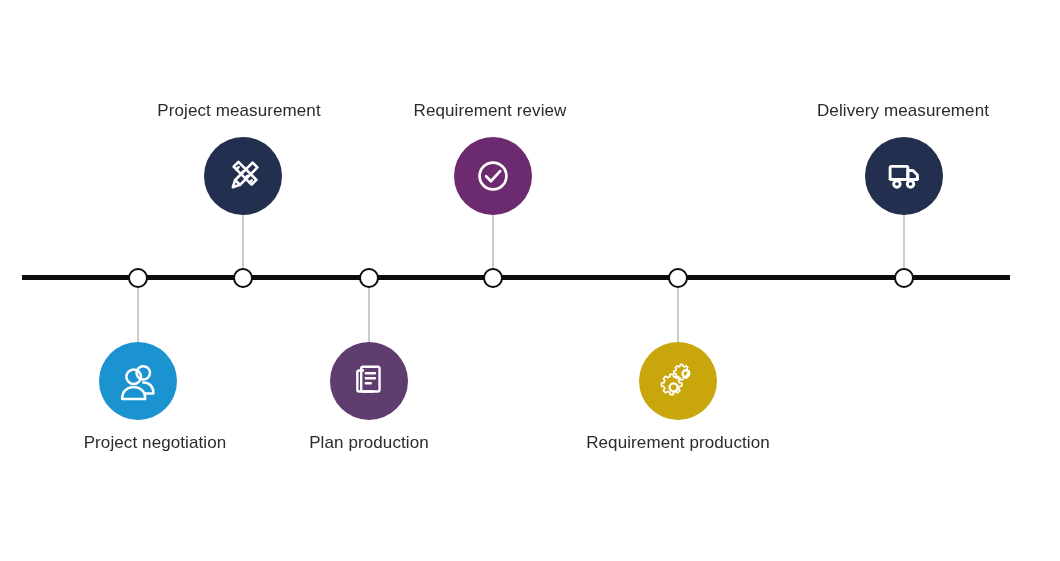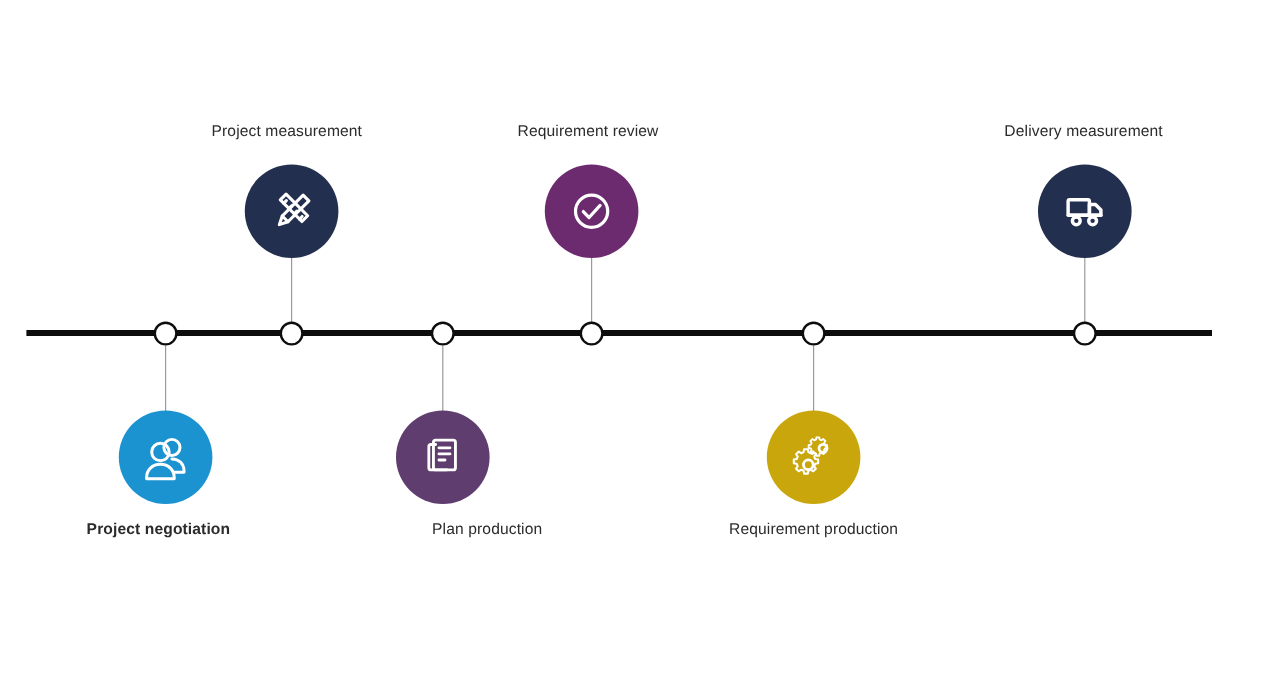--- a/index.html
+++ b/index.html
@@ -59,21 +59,21 @@
     align-items: center;
     justify-content: center;
     z-index: 2;
   }
   .bubble svg { display: block; }
   
   .caption {
     position: absolute;
     transform: translateX(-50%);
     white-space: nowrap;
-    font-size: 13px;
+    font-size: 17px;
     color: #2b2b2b;
     letter-spacing: .1px;
     z-index: 2;
   }
 </style>
 </head>
 <body>
 
 <div id="stage">
 
@@ -84,21 +84,21 @@
   <div class="bubble" style="left:138px; top:381px; background:#1b93d1;">
     <svg width="46" height="46" viewBox="0 0 48 48" aria-hidden="true">
       <g fill="none" stroke="#ffffff" stroke-width="2.6" stroke-linejoin="round" stroke-linecap="round">
         <circle cx="29.5" cy="15.5" r="7"></circle>
         <path d="M29.5 25.5c6.2 0 10.5 4.4 10.5 10.2v1.3H32"></path>
         <circle cx="19.5" cy="19.5" r="7.6"></circle>
         <path d="M19.5 30.2c7.1 0 12 5 12 11.4v1.2H7.5v-1.2c0-6.4 4.9-11.4 12-11.4z"></path>
       </g>
     </svg>
   </div>
-  <div class="caption" style="left:132px; top:433px;font-weight:bold;">Project negotiation</div>
+  <div class="caption" style="left:155px; top:433px;">Project negotiation</div>
 
   <div class="stem" style="left:243px; top:215px; height:55px;"></div>
   <div class="axis-node" style="left:243px;"></div>
   <div class="bubble" style="left:243px; top:176px; background:#232f4e;">
     <svg width="48" height="48" viewBox="0 0 48 48" aria-hidden="true">
       <g fill="none" stroke="#ffffff" stroke-width="2.6" stroke-linejoin="round" stroke-linecap="round">
 
         <path d="M13.8 35.2l2.4-7.2L33.6 10.6l4.8 4.8L21 32.8z"></path>
         <path d="M16.2 28l4.8 4.8"></path>
 
@@ -113,21 +113,21 @@
   <div class="axis-node" style="left:369px;"></div>
   <div class="bubble" style="left:369px; top:381px; background:#5f3d6e;">
     <svg width="44" height="44" viewBox="0 0 48 48" aria-hidden="true">
       <g fill="none" stroke="#ffffff" stroke-width="2.6" stroke-linejoin="round" stroke-linecap="round">
         <path d="M17.5 12.5h-4.2a2 2 0 00-2 2v19a2 2 0 002 2h14.5"></path>
         <rect x="15.5" y="8.5" width="20" height="27" rx="2"></rect>
         <path d="M20.5 15.5h10M20.5 21h10M20.5 26.5h5.5"></path>
       </g>
     </svg>
   </div>
-  <div class="caption" style="left:369px; top:433px;margin-left:37px;">Plan production</div>
+  <div class="caption" style="left:369px; top:433px;">Plan production</div>
 
   <div class="stem" style="left:493px; top:215px; height:55px;"></div>
   <div class="axis-node" style="left:493px;"></div>
   <div class="bubble" style="left:493px; top:176px; background:#6c2b6e;">
     <svg width="46" height="46" viewBox="0 0 48 48" aria-hidden="true">
       <g fill="none" stroke="#ffffff" stroke-width="2.8" stroke-linejoin="round" stroke-linecap="round">
         <circle cx="24" cy="24" r="14"></circle>
         <path d="M16.8 24.3l5 5.2 9.6-10.6"></path>
       </g>
     </svg>

